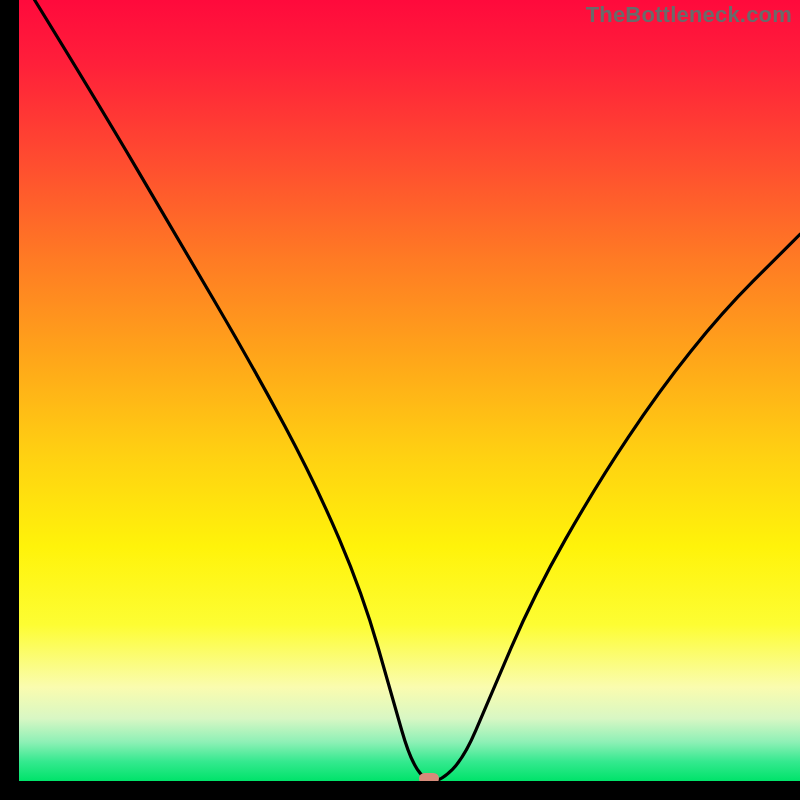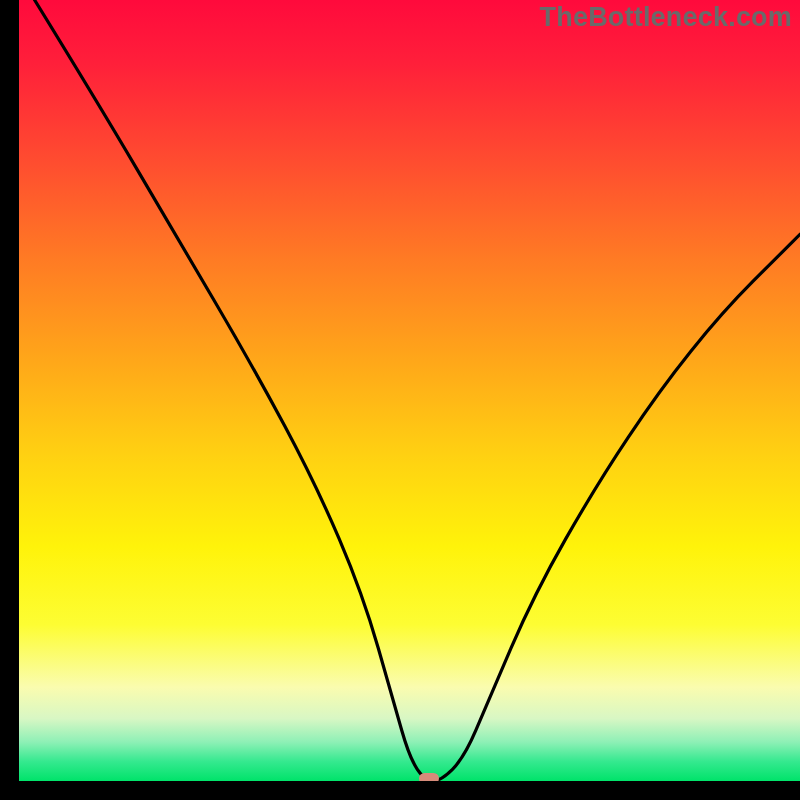--- a/index.html
+++ b/index.html
@@ -14,21 +14,21 @@
     position: relative;
     width: 800px;
     height: 800px;
     background: #000;
   }
   .watermark {
     position: absolute;
     top: 2px;
     right: 8px;
     font-family: Arial, Helvetica, sans-serif;
-    font-size: 27px;
+    font-size: 22px;
     font-weight: 600;
     color: #6a6a6a;
     letter-spacing: 0.2px;
     z-index: 50;
     user-select: none;
   }
   .plot-outer {
     position: absolute;
     left: 19px;
     top: 0px;

